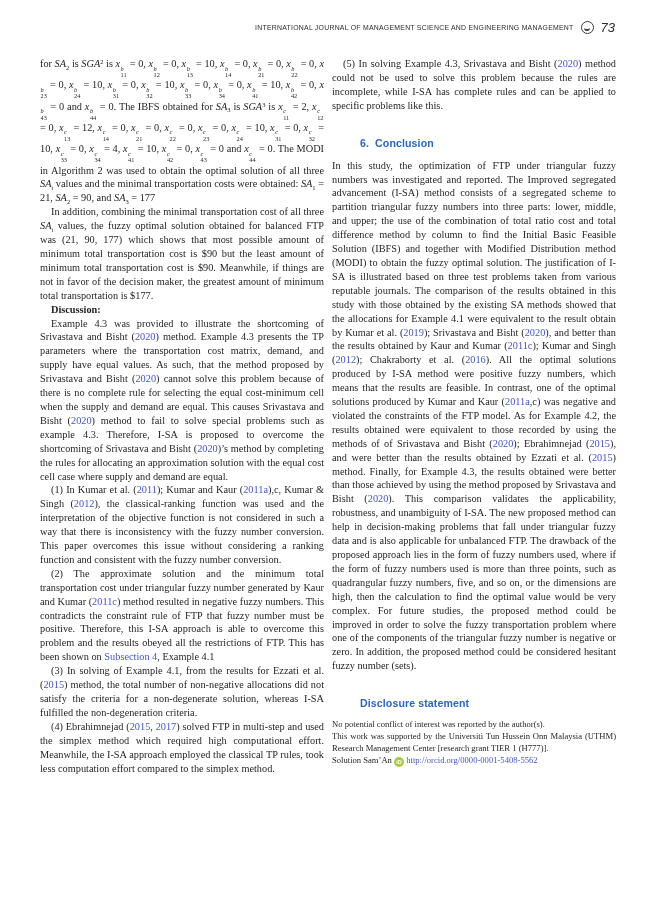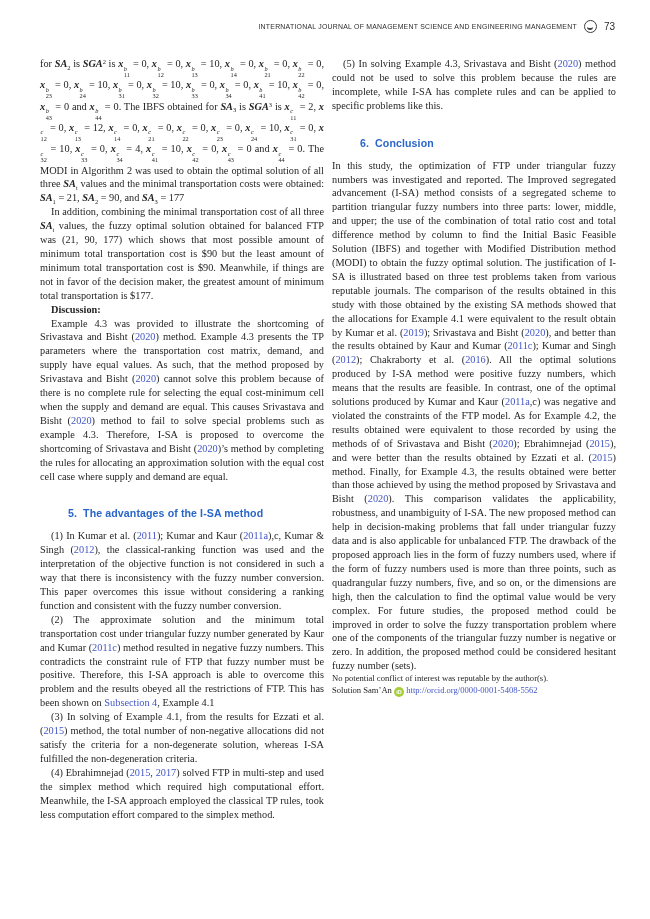--- a/index.html
+++ b/index.html
@@ -8,40 +8,40 @@
   .page{position:relative;width:650px;height:919px;background:#fff;}
 
   
   .header{position:absolute;top:20px;right:35px;display:flex;align-items:center;gap:7px;}
   .journal{font-family:"Liberation Sans","DejaVu Sans",sans-serif;font-size:6.9px;
            letter-spacing:.25px;color:#2b2b2b;white-space:nowrap;}
   .logo{width:13px;height:13px;border-radius:50%;border:1.5px solid #3c3c3c;
         box-sizing:border-box;position:relative;background:#fff;flex:0 0 auto;}
   .logo::after{content:"";position:absolute;left:2px;top:2.5px;width:6px;height:4px;
         border-bottom:2px solid #3c3c3c;border-radius:0 0 6px 6px;}
-  .pageno{font-family:"Liberation Sans","DejaVu Sans",sans-serif;font-size:10px;color:#2b2b2b;}
+  .pageno{font-family:"Liberation Sans","DejaVu Sans",sans-serif;font-size:13px;color:#2b2b2b;font-style:italic;}
 
   
   .columns{position:absolute;top:57px;left:40px;width:576px;display:flex;gap:8px;}
   .col{width:284px;}
 
   p.para{margin:0;font-size:10.3px;line-height:13.9px;text-align:justify;}
   p.para.indent{text-indent:11px;}
   p.para.small{font-size:8.6px;line-height:11.8px;}
 
   h2.section-heading{font-family:"Liberation Sans","DejaVu Sans",sans-serif;
       font-size:10.6px;font-weight:700;color:#2a66c8;margin:24px 0 9px 0;line-height:13px;letter-spacing:.1px;padding-left:28px;}
 
   .seg-p{}
   .seg-b{font-weight:700;}
   .seg-l{color:#4356c5;}
 
   
   .math{}
-  .m-var{font-style:italic;font-weight:bold;}
+  .m-var{font-style:italic;}
   .math sup{font-size:6.5px;line-height:0;position:relative;top:-3px;vertical-align:baseline;}
   .math sub{font-size:6.5px;line-height:0;position:relative;top:2.5px;vertical-align:baseline;}
   .ss{display:inline-flex;flex-direction:column;align-items:flex-start;
       vertical-align:-3.5px;line-height:1;margin:0 .5px 0 .5px;}
   .ss-sup,.ss-sub{font-size:6.3px;line-height:6.4px;}
   .ss-sup{font-style:italic;}
 
   .orcid-icon{display:inline-block;width:10px;height:10px;border-radius:50%;
       background:#a6ce39;color:#fff;font-family:"Liberation Sans","DejaVu Sans",sans-serif;
       font-size:5.5px;font-weight:700;text-align:center;line-height:10px;vertical-align:-1.5px;}
@@ -150,27 +150,28 @@
             </span><span> = 0, </span><span class="m-var">x</span><span class="ss">
               <span class="ss-sup">c</span>
               <span class="ss-sub">43</span>
             </span><span> = 0</span></span><span class="seg-p"> and </span><span class="math"><span class="m-var">x</span><span class="ss">
               <span class="ss-sup">c</span>
               <span class="ss-sub">44</span>
             </span><span> = 0</span></span><span class="seg-p">. The MODI in Algorithm 2 was used to obtain the optimal solution of all three </span><span class="math"><span class="m-var">SA</span><sub>t</sub></span><span class="seg-p"> values and the minimal transportation costs were obtained: </span><span class="math"><span class="m-var">SA</span><sub>1</sub></span><span class="seg-p"> = 21, </span><span class="math"><span class="m-var">SA</span><sub>2</sub></span><span class="seg-p"> = 90, and </span><span class="math"><span class="m-var">SA</span><sub>3</sub></span><span class="seg-p"> = 177</span></p>
         <p class="para indent"><span class="seg-p">In addition, combining the minimal transportation cost of all three </span><span class="math"><span class="m-var">SA</span><sub>t</sub></span><span class="seg-p"> values, the fuzzy optimal solution obtained for balanced FTP was (21, 90, 177) which shows that most possible amount of minimum total transportation cost is $90 but the least amount of minimum total transportation cost is $90. Meanwhile, if things are not in favor of the decision maker, the greatest amount of minimum total transportation is $177.</span></p>
         <p class="para indent"><span class="seg-b">Discussion:</span></p>
         <p class="para indent"><span class="seg-p">Example 4.3 was provided to illustrate the shortcoming of Srivastava and Bisht (</span><span class="seg-l">2020</span><span class="seg-p">) method. Example 4.3 presents the TP parameters where the transportation cost matrix, demand, and supply have equal values. As such, that the method proposed by Srivastava and Bisht (</span><span class="seg-l">2020</span><span class="seg-p">) cannot solve this problem because of there is no complete rule for selecting the equal cost-minimum cell when the supply and demand are equal. This causes Srivastava and Bisht (</span><span class="seg-l">2020</span><span class="seg-p">) method to fail to solve special problems such as example 4.3. Therefore, I-SA is proposed to overcome the shortcoming of Srivastava and Bisht (</span><span class="seg-l">2020</span><span class="seg-p">)’s method by completing the rules for allocating an approximation solution with the equal cost cell case where supply and demand are equal.</span></p>
-        <h2 class="section-heading">5.&nbsp; The advantages of the I-SA method</h2>
         <p class="para indent"><span class="seg-p">(1) In Kumar et al. (</span><span class="seg-l">2011</span><span class="seg-p">); Kumar and Kaur (</span><span class="seg-l">2011a</span><span class="seg-p">),c, Kumar &amp; Singh (</span><span class="seg-l">2012</span><span class="seg-p">), the classical-ranking function was used and the interpretation of the objective function is not considered in such a way that there is inconsistency with the fuzzy number conversion. This paper overcomes this issue without considering a ranking function and consistent with the fuzzy number conversion.</span></p>
         <p class="para indent"><span class="seg-p">(2) The approximate solution and the minimum total transportation cost under triangular fuzzy number generated by Kaur and Kumar (</span><span class="seg-l">2011c</span><span class="seg-p">) method resulted in negative fuzzy numbers. This contradicts the constraint rule of FTP that fuzzy number must be positive. Therefore, this I-SA approach is able to overcome this problem and the results obeyed all the restrictions of FTP. This has been shown on </span><span class="seg-l">Subsection 4</span><span class="seg-p">, Example 4.1</span></p>
         <p class="para indent"><span class="seg-p">(3) In solving of Example 4.1, from the results for Ezzati et al. (</span><span class="seg-l">2015</span><span class="seg-p">) method, the total number of non-negative allocations did not satisfy the criteria for a non-degenerate solution, whereas I-SA fulfilled the non-degeneration criteria.</span></p>
         <p class="para indent"><span class="seg-p">(4) Ebrahimnejad (</span><span class="seg-l">2015</span><span class="seg-p">, </span><span class="seg-l">2017</span><span class="seg-p">) solved FTP in multi-step and used the simplex method which required high computational effort. Meanwhile, the I-SA approach employed the classical TP rules, took less computation effort compared to the simplex method.</span></p>
       </div>
     <div class="col" id="col-right">
         <p class="para indent"><span class="seg-p">(5) In solving Example 4.3, Srivastava and Bisht (</span><span class="seg-l">2020</span><span class="seg-p">) method could not be used to solve this problem because the rules are incomplete, while I-SA has complete rules and can be applied to specific problems like this.</span></p>
         <h2 class="section-heading">6.&nbsp; Conclusion</h2>
         <p class="para"><span class="seg-p">In this study, the optimization of FTP under triangular fuzzy numbers was investigated and reported. The Improved segregated advancement (I-SA) method consists of a segregated scheme to partition triangular fuzzy numbers into three parts: lower, middle, and upper; the use of the combination of total ratio cost and total difference method by column to find the Initial Basic Feasible Solution (IBFS) and together with Modified Distribution method (MODI) to obtain the fuzzy optimal solution. The justification of I-SA is illustrated based on three test problems taken from various reputable journals. The comparison of the results obtained in this study with those obtained by the existing SA methods showed that the allocations for Example 4.1 were equivalent to the result obtain by Kumar et al. (</span><span class="seg-l">2019</span><span class="seg-p">); Srivastava and Bisht (</span><span class="seg-l">2020</span><span class="seg-p">), and better than the results obtained by Kaur and Kumar (</span><span class="seg-l">2011c</span><span class="seg-p">); Kumar and Singh (</span><span class="seg-l">2012</span><span class="seg-p">); Chakraborty et al. (</span><span class="seg-l">2016</span><span class="seg-p">). All the optimal solutions produced by I-SA method were positive fuzzy numbers, which means that the results are feasible. In contrast, one of the optimal solutions produced by Kumar and Kaur (</span><span class="seg-l">2011a</span><span class="seg-p">,c) was negative and violated the constraints of the FTP model. As for Example 4.2, the results obtained were equivalent to those recorded by using the methods of of Srivastava and Bisht (</span><span class="seg-l">2020</span><span class="seg-p">); Ebrahimnejad (</span><span class="seg-l">2015</span><span class="seg-p">), and were better than the results obtained by Ezzati et al. (</span><span class="seg-l">2015</span><span class="seg-p">) method. Finally, for Example 4.3, the results obtained were better than those achieved by using the method proposed by Srivastava and Bisht (</span><span class="seg-l">2020</span><span class="seg-p">). This comparison validates the applicability, robustness, and unambiguity of I-SA. The new proposed method can help in decision-making problems that fall under triangular fuzzy data and is also applicable for unbalanced FTP. The drawback of the proposed approach lies in the form of fuzzy numbers used, where if the form of fuzzy numbers used is more than three points, such as quadrangular fuzzy numbers, five, and so on, or the dimensions are high, then the calculation to find the optimal value would be very complex. For future studies, the proposed method could be improved in order to solve the fuzzy transportation problem where one of the components of the triangular fuzzy number is negative or zero. In addition, the proposed method could be considered hesitant fuzzy number (sets).</span></p>
-        <p class="para small"><span class="seg-p">No potential conflict of interest was reputable by the author(s).</span></p>
+        <h2 class="section-heading">Disclosure statement</h2>
+        <p class="para small"><span class="seg-p">No potential conflict of interest was reported by the author(s).</span></p>
+        <p class="para small"><span class="seg-p">This work was supported by the Universiti Tun Hussein Onn Malaysia (UTHM) Research Management Center [research grant TIER 1 (H777)].</span></p>
         <p class="para small"><span class="seg-p">Solution Sam’An </span><span class="orcid-icon">iD</span><span class="seg-p"> </span><span class="seg-l">http://orcid.org/0000-0001-5408-5562</span></p>
       </div>
   </main>
 </div>
 
 </body></html>

